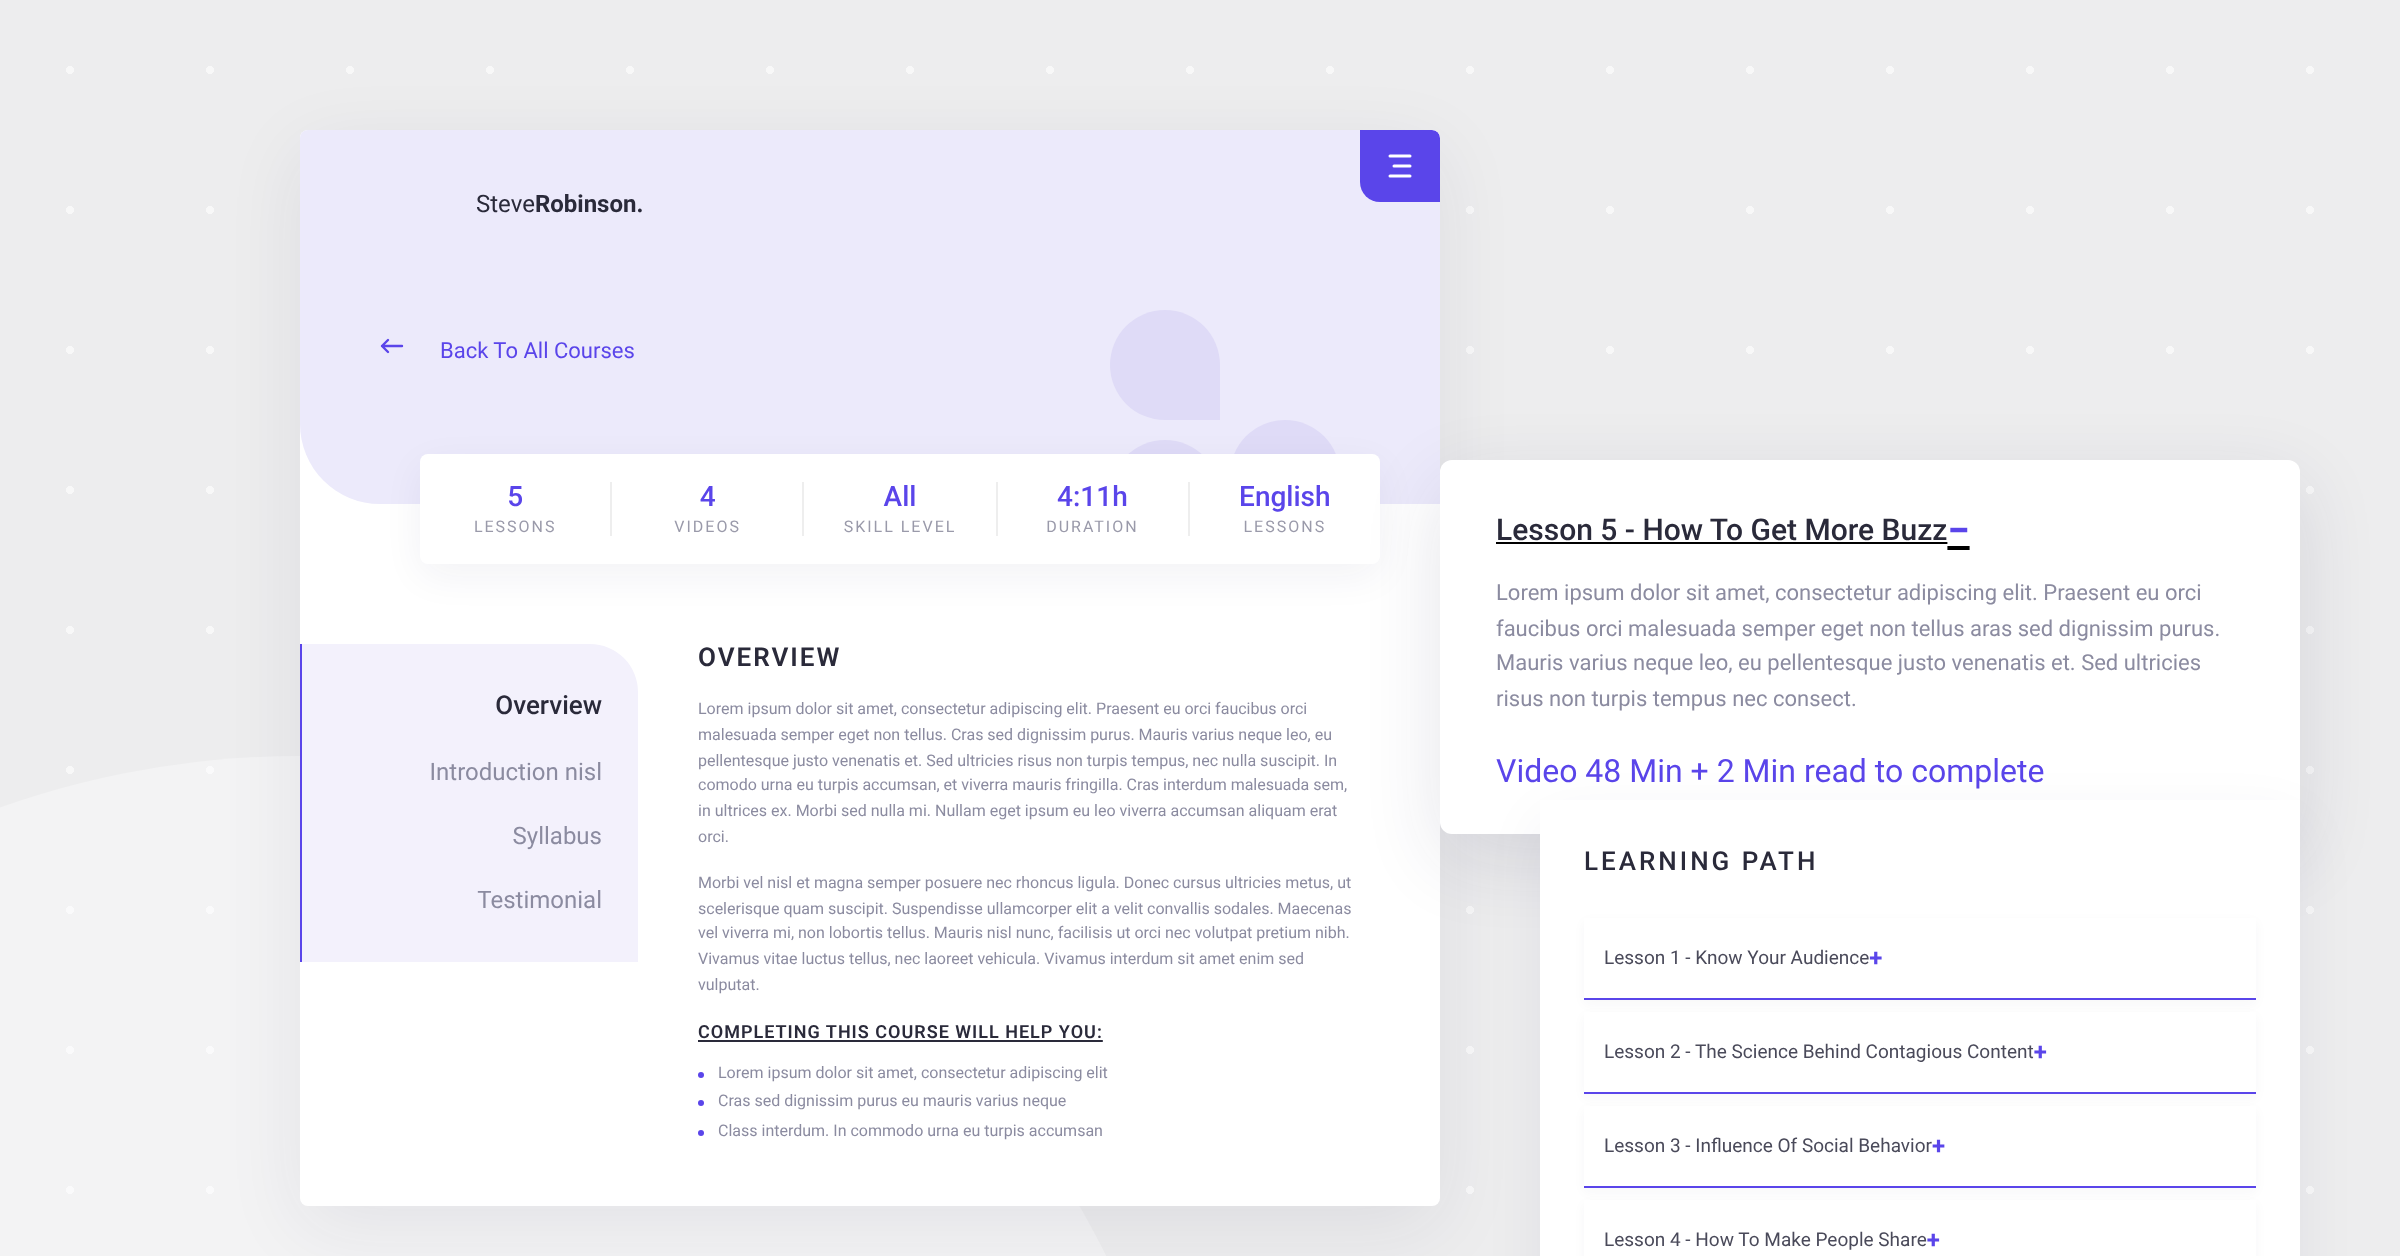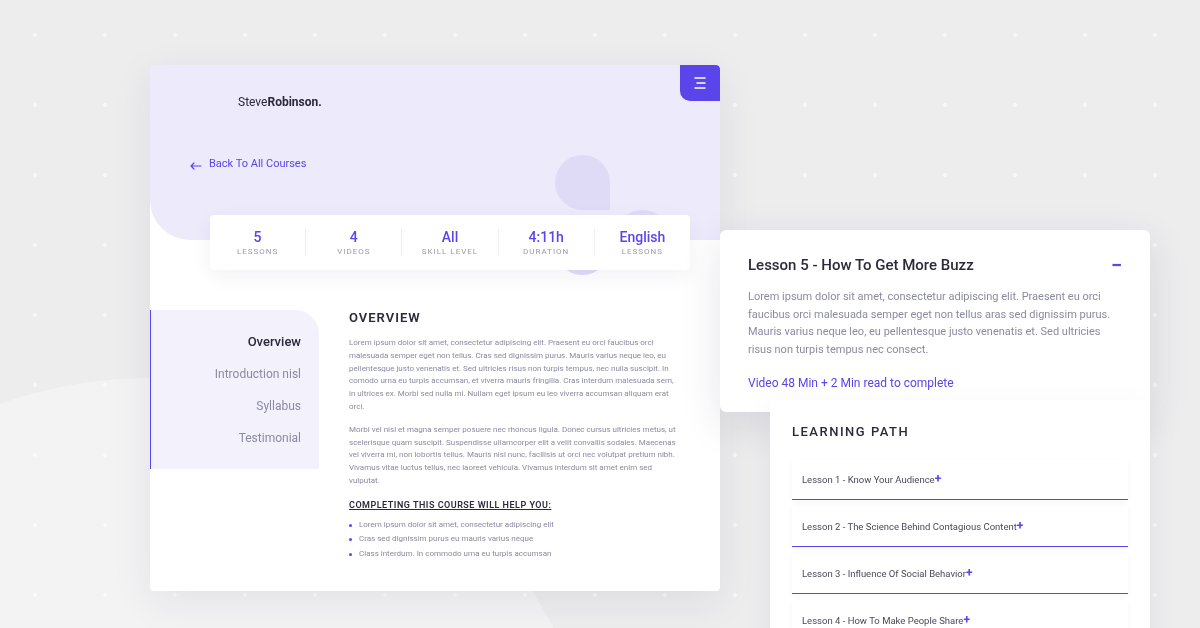--- a/index.html
+++ b/index.html
@@ -53,23 +53,23 @@
   .menu-btn {
     width: 40px; height: 36px;
     background: #5a45ea;
     border-top-right-radius: 4px;
     border-bottom-left-radius: 10px;
     display: flex; align-items: center; justify-content: center;
     margin: -30px -40px 0 0;
     cursor: pointer;
   }
   .back-link {
-    margin-top: 48px;
+    margin-top: 60px;
     color: #5a45ea; font-size: 11px;
-    display: flex; align-items: flex-end; gap: 7px;
+    display: flex; align-items: flex-start; gap: 18px;
     cursor: pointer;
   }
   .course-title {
     margin-top: 14px;
     font-size: 22px;
     font-weight: 400;
     letter-spacing: 0.5px;
     color: #2d2d3a;
     line-height: 1.4;
     max-width: 360px;
@@ -132,25 +132,25 @@
   
   .lesson5-card {
     position: absolute;
     left: 720px; top: 230px;
     width: 430px;
     background: #ffffff;
     border-radius: 6px;
     box-shadow: 0 12px 40px rgba(40,40,80,0.12);
     padding: 26px 28px 22px;
   }
-  .l5-head { display: flex; justify-content: space-between; align-items: center; }
+  .l5-head { display: flex; align-items: center; text-decoration: underline; }
   .l5-title { font-size: 15px; color: #2a2a3a; font-weight: 500; }
   .l5-minus { color: #5a45ea; font-size: 20px; font-weight: 700; cursor: pointer; line-height: 0.5; }
   .l5-text { font-size: 11px; color: #8b8ba0; line-height: 1.6; margin-top: 14px; }
-  .l5-meta { font-size: 12px; color: #5a45ea; margin-top: 18px; }
+  .l5-meta { font-size: 16px; color: #5a45ea; margin-top: 18px; }
 
   
   .lp-panel {
     position: absolute;
     left: 770px; top: 400px;
     width: 380px;
     background: #ffffff;
     padding: 24px 22px 18px;
     box-shadow: 0 10px 30px rgba(40,40,80,0.06);
   }

